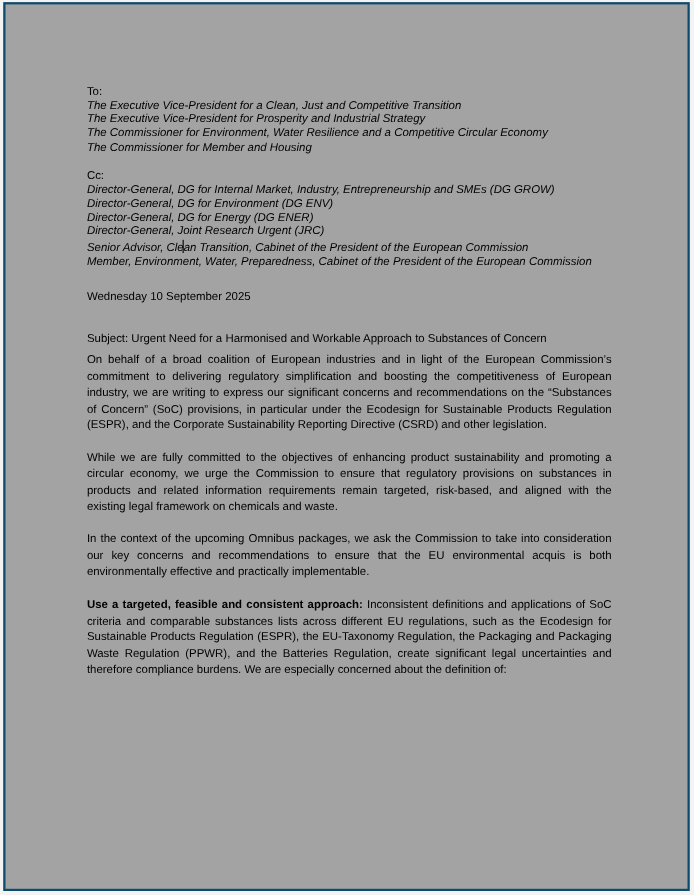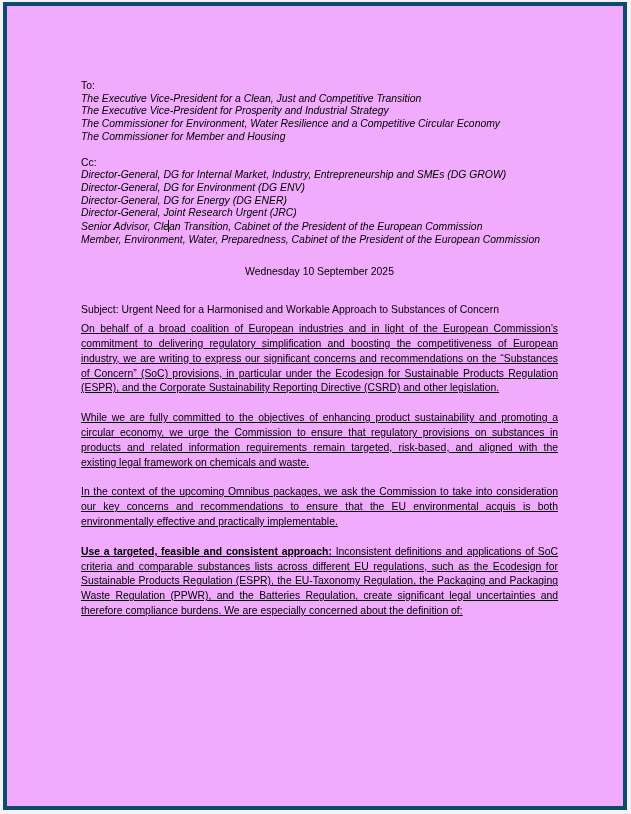--- a/index.html
+++ b/index.html
@@ -2,33 +2,33 @@
 <html><head>
   <meta charset="utf-8">
   <style>
     html, body { margin: 0; padding: 0; }
     body {
       width: 631px; height: 814px; background: #f3f3f3; position: relative; overflow: hidden;
       font-family: "Liberation Sans", sans-serif; color: #000;
     }
     .page {
       position: absolute; left: 3px; top: 2px; width: 624px; height: 808px;
-      background: #f0abfc; border: 4px solid #0c4a6e; box-sizing: border-box; padding-left: 48px;
+      background: #a3a3a3; border: 2px solid #0c4a6e; box-sizing: border-box; padding-left: 48px;
     }
     .content {
       position: absolute; left: 74px; top: 74px; width: 477px;
       font-size: 10.4px; line-height: 12.7px;
     }
     .line { display: block; white-space: nowrap; }
     .it { font-style: italic; }
     .gap { height: 13px; }
     .justify { text-align: justify; text-align-last: left; }
-    .date { text-align: center; margin-top: 0; }
+    .date { text-align: left; margin-top: 0; }
     .subject { font-weight: normal; text-align: justify; }
-    .para { margin: 0; text-align: justify; line-height: 14.8px; text-decoration: underline; }
+    .para { margin: 0; text-align: justify; line-height: 14.8px; }
     .bold { font-weight: bold; }
     .cursor { display: inline-block; width: 1px; height: 12px; background: #000; vertical-align: -2px; margin: 0 -0.5px; }
   </style>
 </head>
 <body>
 
 <div class="page">
   <div class="content">
     <span class="line">To:</span>
     <span class="line it">The Executive Vice-President for a Clean, Just and Competitive Transition</span>

